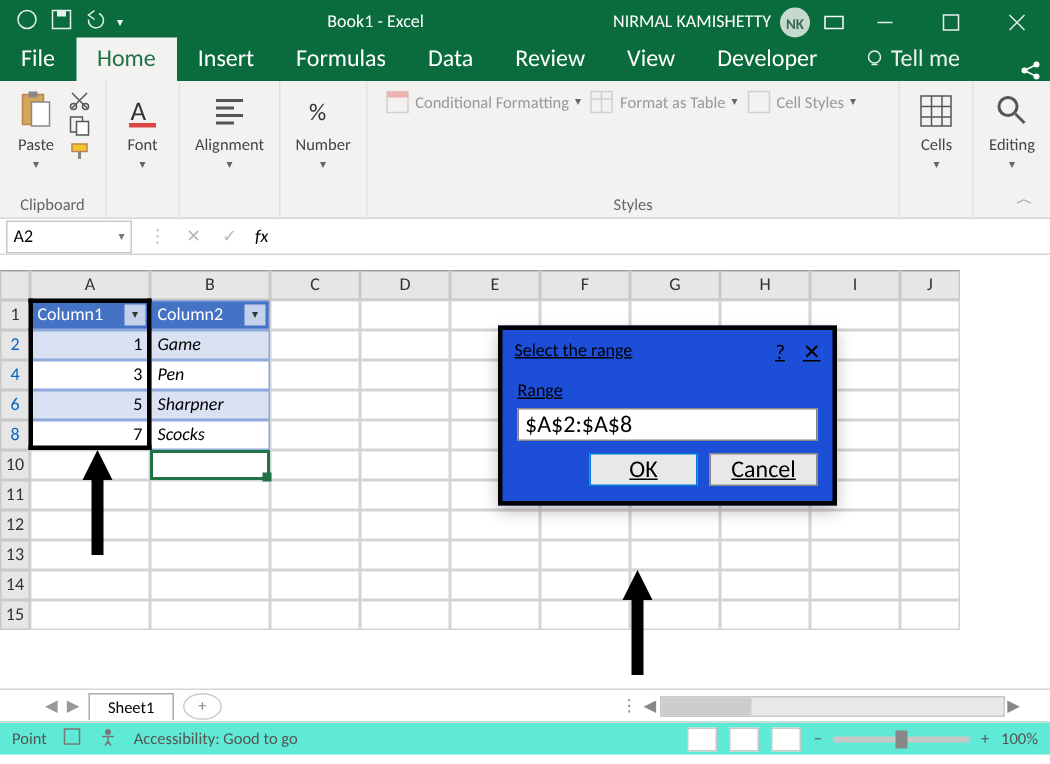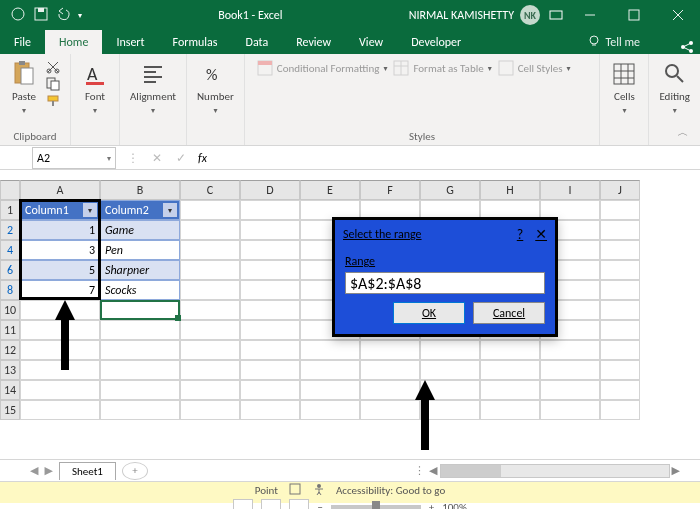--- a/index.html
+++ b/index.html
@@ -10,21 +10,21 @@
   .tb-undo { display: flex; gap: 8px; padding: 0 10px; align-items: center; }
   .tb-undo svg { opacity: .9; }
   .tb-title { flex: 1; text-align: center; }
   .tb-user { display: flex; align-items: center; gap: 6px; padding-right: 4px; }
   .avatar { width: 20px; height: 20px; border-radius: 50%; background: #c5d9cd; color: #3b6b52; font-size: 10px; display: flex; align-items: center; justify-content: center; font-weight: 600; }
   .winctrl { width: 44px; height: 30px; display: flex; align-items: center; justify-content: center; }
   .winctrl svg { opacity: .9; }
   .tray-icon { width: 24px; display: flex; justify-content: center; }
 
   
-  .menubar { height: 24px; background: #0a6b3d; display: flex; align-items: flex-end; font-size: 12px; color: #fff; }
+  .menubar { height: 24px; background: #0a6b3d; display: flex; align-items: flex-end; font-size: 16px; color: #fff; }
   .menutab { padding: 5px 14px 5px; cursor: pointer; }
   .menutab.file { background: #0a6b3d; }
   .menutab.active { background: #f3f2f1; color: #217346; }
   .menutab.tell { display: flex; align-items: center; gap: 4px; margin-left: auto; margin-right: 20px; opacity: .9; }
   .menutab.tell svg { margin-top: 1px; }
 
   
   .ribbon { height: 92px; background: #f3f2f1; border-bottom: 1px solid #d6d6d6; display: flex; font-size: 11px; color: #444; position: relative; }
   .rgroup { border-right: 1px solid #e1e1e1; padding: 2px 6px 0; display: flex; flex-direction: column; justify-content: space-between; }
   .rgroup-label { text-align: center; font-size: 11px; color: #666; padding: 2px 0 2px; }
@@ -36,21 +36,21 @@
   .clip-col .mini { width: 18px; height: 14px; display: flex; align-items: center; }
   .btn-caret { font-size: 8px; color: #666; }
   .styles-body { display: flex; flex-direction: row; gap: 6px; padding: 4px 6px 0; }
   .style-row { display: flex; align-items: center; gap: 4px; color: #999; font-size: 11px; }
   .style-row svg { opacity: .6; }
   .rgroup.styles .rgroup-label { color: #666; }
   .rgroup.cells .rgroup-body, .rgroup.editing .rgroup-body { gap: 4px; }
   .ribbon-collapse { position: absolute; right: 8px; bottom: 4px; width: 18px; height: 18px; display: flex; align-items: center; justify-content: center; color: #888; }
 
   
-  .formulabar { height: 24px; border-bottom: 1px solid #d6d6d6; display: flex; align-items: center; font-size: 12px; padding-left: 28px; }
+  .formulabar { height: 24px; border-bottom: 1px solid #d6d6d6; display: flex; align-items: center; font-size: 12px; }
   .namebox { width: 84px; height: 22px; border: 1px solid #c8c8c8; margin: 1px 0 1px 4px; padding: 0 4px; display: flex; align-items: center; justify-content: space-between; background: #fff; }
   .namebox .caret { font-size: 8px; color: #777; }
   .fb-btns { display: flex; gap: 10px; padding: 0 10px; color: #bbb; font-size: 12px; }
   .fb-btns span { width: 14px; text-align: center; }
   .fb-fx { font-style: italic; color: #000000; padding-right: 6px; }
   .fb-input { flex: 1; height: 22px; }
 
   
   .sheet-area { position: relative; height: 289px; overflow: hidden; }
   .sheet-gap { height: 10px; background: #fff; }
@@ -74,34 +74,34 @@
   .arrow1 { position: absolute; left: 45px; top: 130px; }
   .arrow2 { position: absolute; left: 405px; top: 210px; }
 
   
   .dialog { position: absolute; left: 332px; top: 47px; width: 226px; background: #1d4ed8; border: 3px solid #000; box-shadow: 0 4px 10px rgba(0,0,0,.25); font-size: 12px; text-decoration: underline; }
   .dlg-title { height: 28px; display: flex; align-items: center; justify-content: space-between; padding: 0 8px; }
   .dlg-title .r { display: flex; gap: 12px; font-size: 14px; }
   .dlg-body { padding: 6px 10px 10px; }
   .dlg-field { width: 100%; height: 22px; border: 1px solid #888; background: #fff; padding: 0 4px; font-size: 16px; }
   .dlg-btns { display: flex; justify-content: flex-end; gap: 8px; margin-top: 8px; }
-  .dlg-btn { width: 72px; height: 22px; border: 1px solid #888; background: #e8e8e8; font-size: 12px; }
+  .dlg-btn { width: 72px; height: 22px; border: 1px solid #888; background: #e8e8e8; font-size: 16px; }
   .dlg-btn.primary { border: 1px solid #0078d4; }
 
   
   .sheettabs { height: 22px; border-top: 1px solid #d6d6d6; display: flex; align-items: center; font-size: 11px; padding-left: 30px; gap: 6px; }
   .sheettabs .nav { display: flex; gap: 6px; color: #999; }
   .sheettab { padding: 2px 12px; border: 1px solid #aaa; border-bottom: none; background: #fff; }
   .sheettab.add { width: 20px; height: 18px; border: 1px solid #ccc; border-radius: 50%; display: flex; align-items: center; justify-content: center; color: #888; }
   .hscroll { flex: 1; display: flex; justify-content: flex-end; padding-right: 20px; }
   .hscroll .track { width: 230px; height: 14px; background: #e8e8e8; border: 1px solid #c8c8c8; position: relative; }
   .hscroll .thumb { width: 60px; height: 12px; background: #cdcdcd; position: absolute; left: 0; }
 
   
-  .statusbar { height: 22px; border-top: 1px solid #d6d6d6; display: flex; align-items: center; font-size: 11px; color: #555; padding: 0 8px; justify-content: space-between; background: #fef9c3; flex-direction: column; }
+  .statusbar { height: 22px; border-top: 1px solid #d6d6d6; display: flex; align-items: center; font-size: 11px; color: #555; padding: 0 8px; justify-content: space-between; background: #5eead4; }
   .sb-left { display: flex; align-items: center; gap: 10px; }
   .sb-right { display: flex; align-items: center; gap: 8px; }
   .viewbtn { width: 20px; height: 16px; border: 1px solid #c8c8c8; background: #fff; }
   .zoom-track { width: 90px; height: 4px; background: #c8c8c8; position: relative; }
   .zoom-thumb { width: 8px; height: 12px; background: #888; position: absolute; top: -4px; left: 41px; }
 </style>
 </head>
 <body>
 
 <div class="titlebar">

